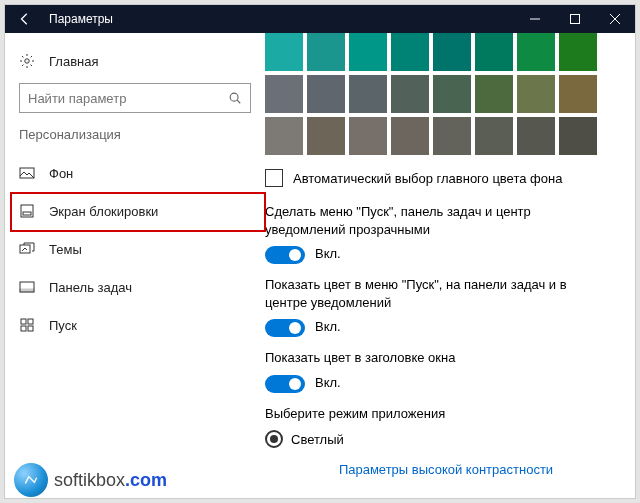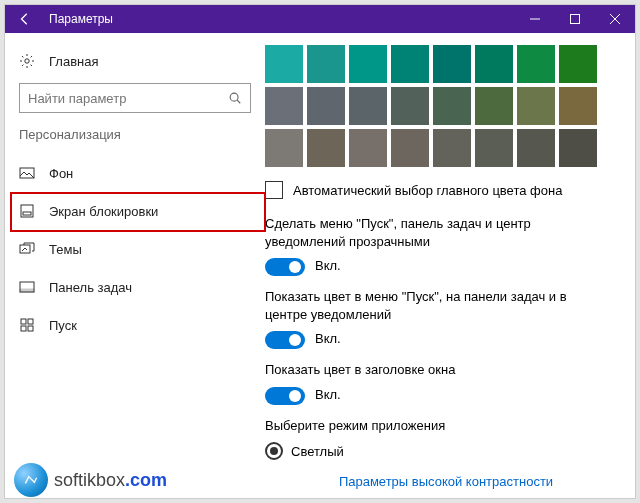--- a/index.html
+++ b/index.html
@@ -1,38 +1,38 @@
 <!DOCTYPE html>
 <html><head>
 <meta charset="utf-8">
 <style>
   * { box-sizing: border-box; margin: 0; padding: 0; font-family: "Segoe UI", Tahoma, sans-serif; }
   body { width: 640px; height: 503px; background: #e4e4e4; overflow: hidden; position: relative; }
   .window { position: absolute; left: 4px; top: 4px; width: 632px; height: 495px; background: #fff; border: 1px solid #ccc; display: flex; flex-direction: column; }
-  .titlebar { height: 28px; background: #4c1d95; color: #fff; display: flex; align-items: center; font-size: 12px; }
+  .titlebar { height: 28px; background: #0f172a; color: #fff; display: flex; align-items: center; font-size: 12px; }
   .back { width: 40px; height: 100%; display: flex; align-items: center; justify-content: center; }
   .title-text { flex: 1; padding-left: 4px; }
   .win-btns { display: flex; height: 100%; }
   .win-btn { width: 40px; display: flex; align-items: center; justify-content: center; }
   .body { flex: 1; display: flex; overflow: hidden; }
 
   
   .sidebar { width: 260px; padding: 12px 0 0 0; display: flex; flex-direction: column; font-size: 13px; color: #222; }
   .home-row { display: flex; align-items: center; padding: 8px 14px; gap: 14px; margin-bottom: 6px; }
   .search-wrap { padding: 0 14px 14px 14px; }
   .search { display: flex; align-items: center; border: 1px solid #999; height: 30px; padding: 12px 8px; color: #666; font-size: 13px; }
   .search input { flex: 1; border: none; outline: none; font-size: 13px; color: #333; background: transparent; }
   .sect-title { padding: 0 14px 12px 14px; color: #666; font-size: 13px; }
   .navitem { display: flex; align-items: center; gap: 14px; padding: 10px 14px; color: #222; cursor: pointer; height: 38px; }
   .navitem.selected { color: #0078d7; }
   .nav-highlight { position: absolute; border: 2px solid #d00000; pointer-events: none; }
   .icon { width: 16px; height: 16px; display: inline-flex; align-items: center; justify-content: center; flex-shrink: 0; }
 
   
-  .content { flex: 1; padding: 12px 8px 0 0; font-size: 13px; overflow: hidden; }
+  .content { flex: 1; padding: 0px 8px 0 0; font-size: 13px; overflow: hidden; }
   .palette { display: grid; grid-template-columns: repeat(8, 38px); grid-auto-rows: 38px; gap: 4px; margin-bottom: 14px; }
   .swatch { width: 38px; height: 38px; }
   .chk-row { display: flex; align-items: center; gap: 10px; margin: 4px 0 16px 0; }
   .chk { width: 18px; height: 18px; border: 1px solid #333; }
   .setting-block { margin: 6px 0 4px 0; }
   .setting-label { margin-bottom: 2px; line-height: 1.35; padding-right: 20px; }
   .toggle-row { display: flex; gap: 10px; margin: 8px 0 12px 0; }
   .toggle { width: 40px; height: 18px; border-radius: 10px; background: #0078d7; position: relative; }
   .toggle .knob { position: absolute; width: 12px; height: 12px; background: #fff; border-radius: 50%; top: 3px; right: 4px; }
   .radio-row { display: flex; gap: 18px; margin: 8px 0 14px 0; align-items: center; }

